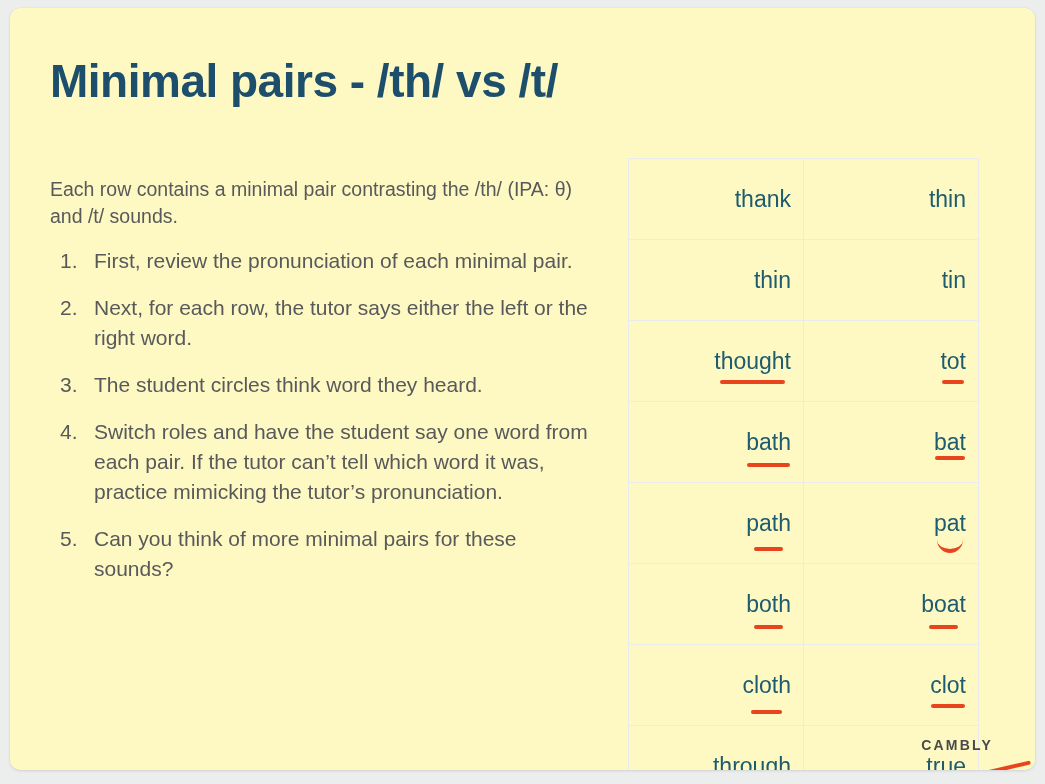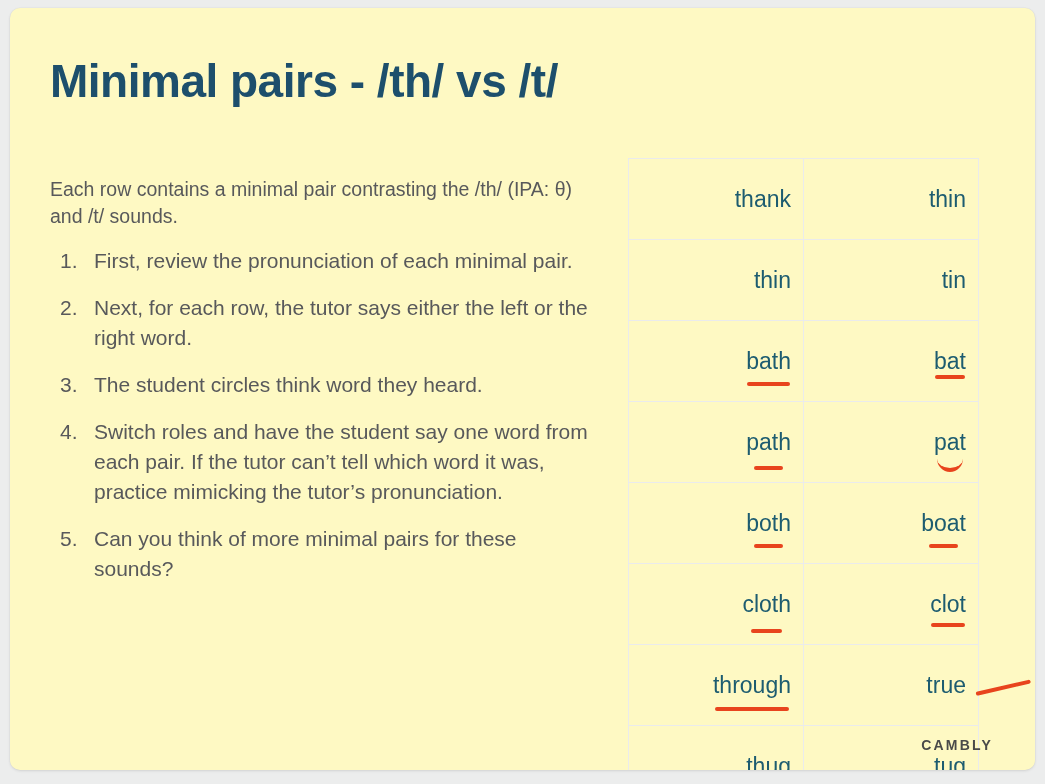--- a/index.html
+++ b/index.html
@@ -206,20 +206,28 @@
 
       <tr>
         <td>
           <span class="word">thin</span>
         </td>
         <td>
           <span class="word">tin</span>
         </td>
       </tr>
 
+      <tr>
+        <td>
+          <span class="word">thought<i class="mark mark-under-tight"></i></span>
+        </td>
+        <td>
+          <span class="word">tot<i class="mark mark-under-tight"></i></span>
+        </td>
+      </tr>
 
       <tr>
         <td>
           <span class="word">bath<i class="mark mark-under"></i></span>
         </td>
         <td>
           <span class="word">bat<i class="mark mark-under" style="bottom:-6px"></i></span>
         </td>
       </tr>
 

